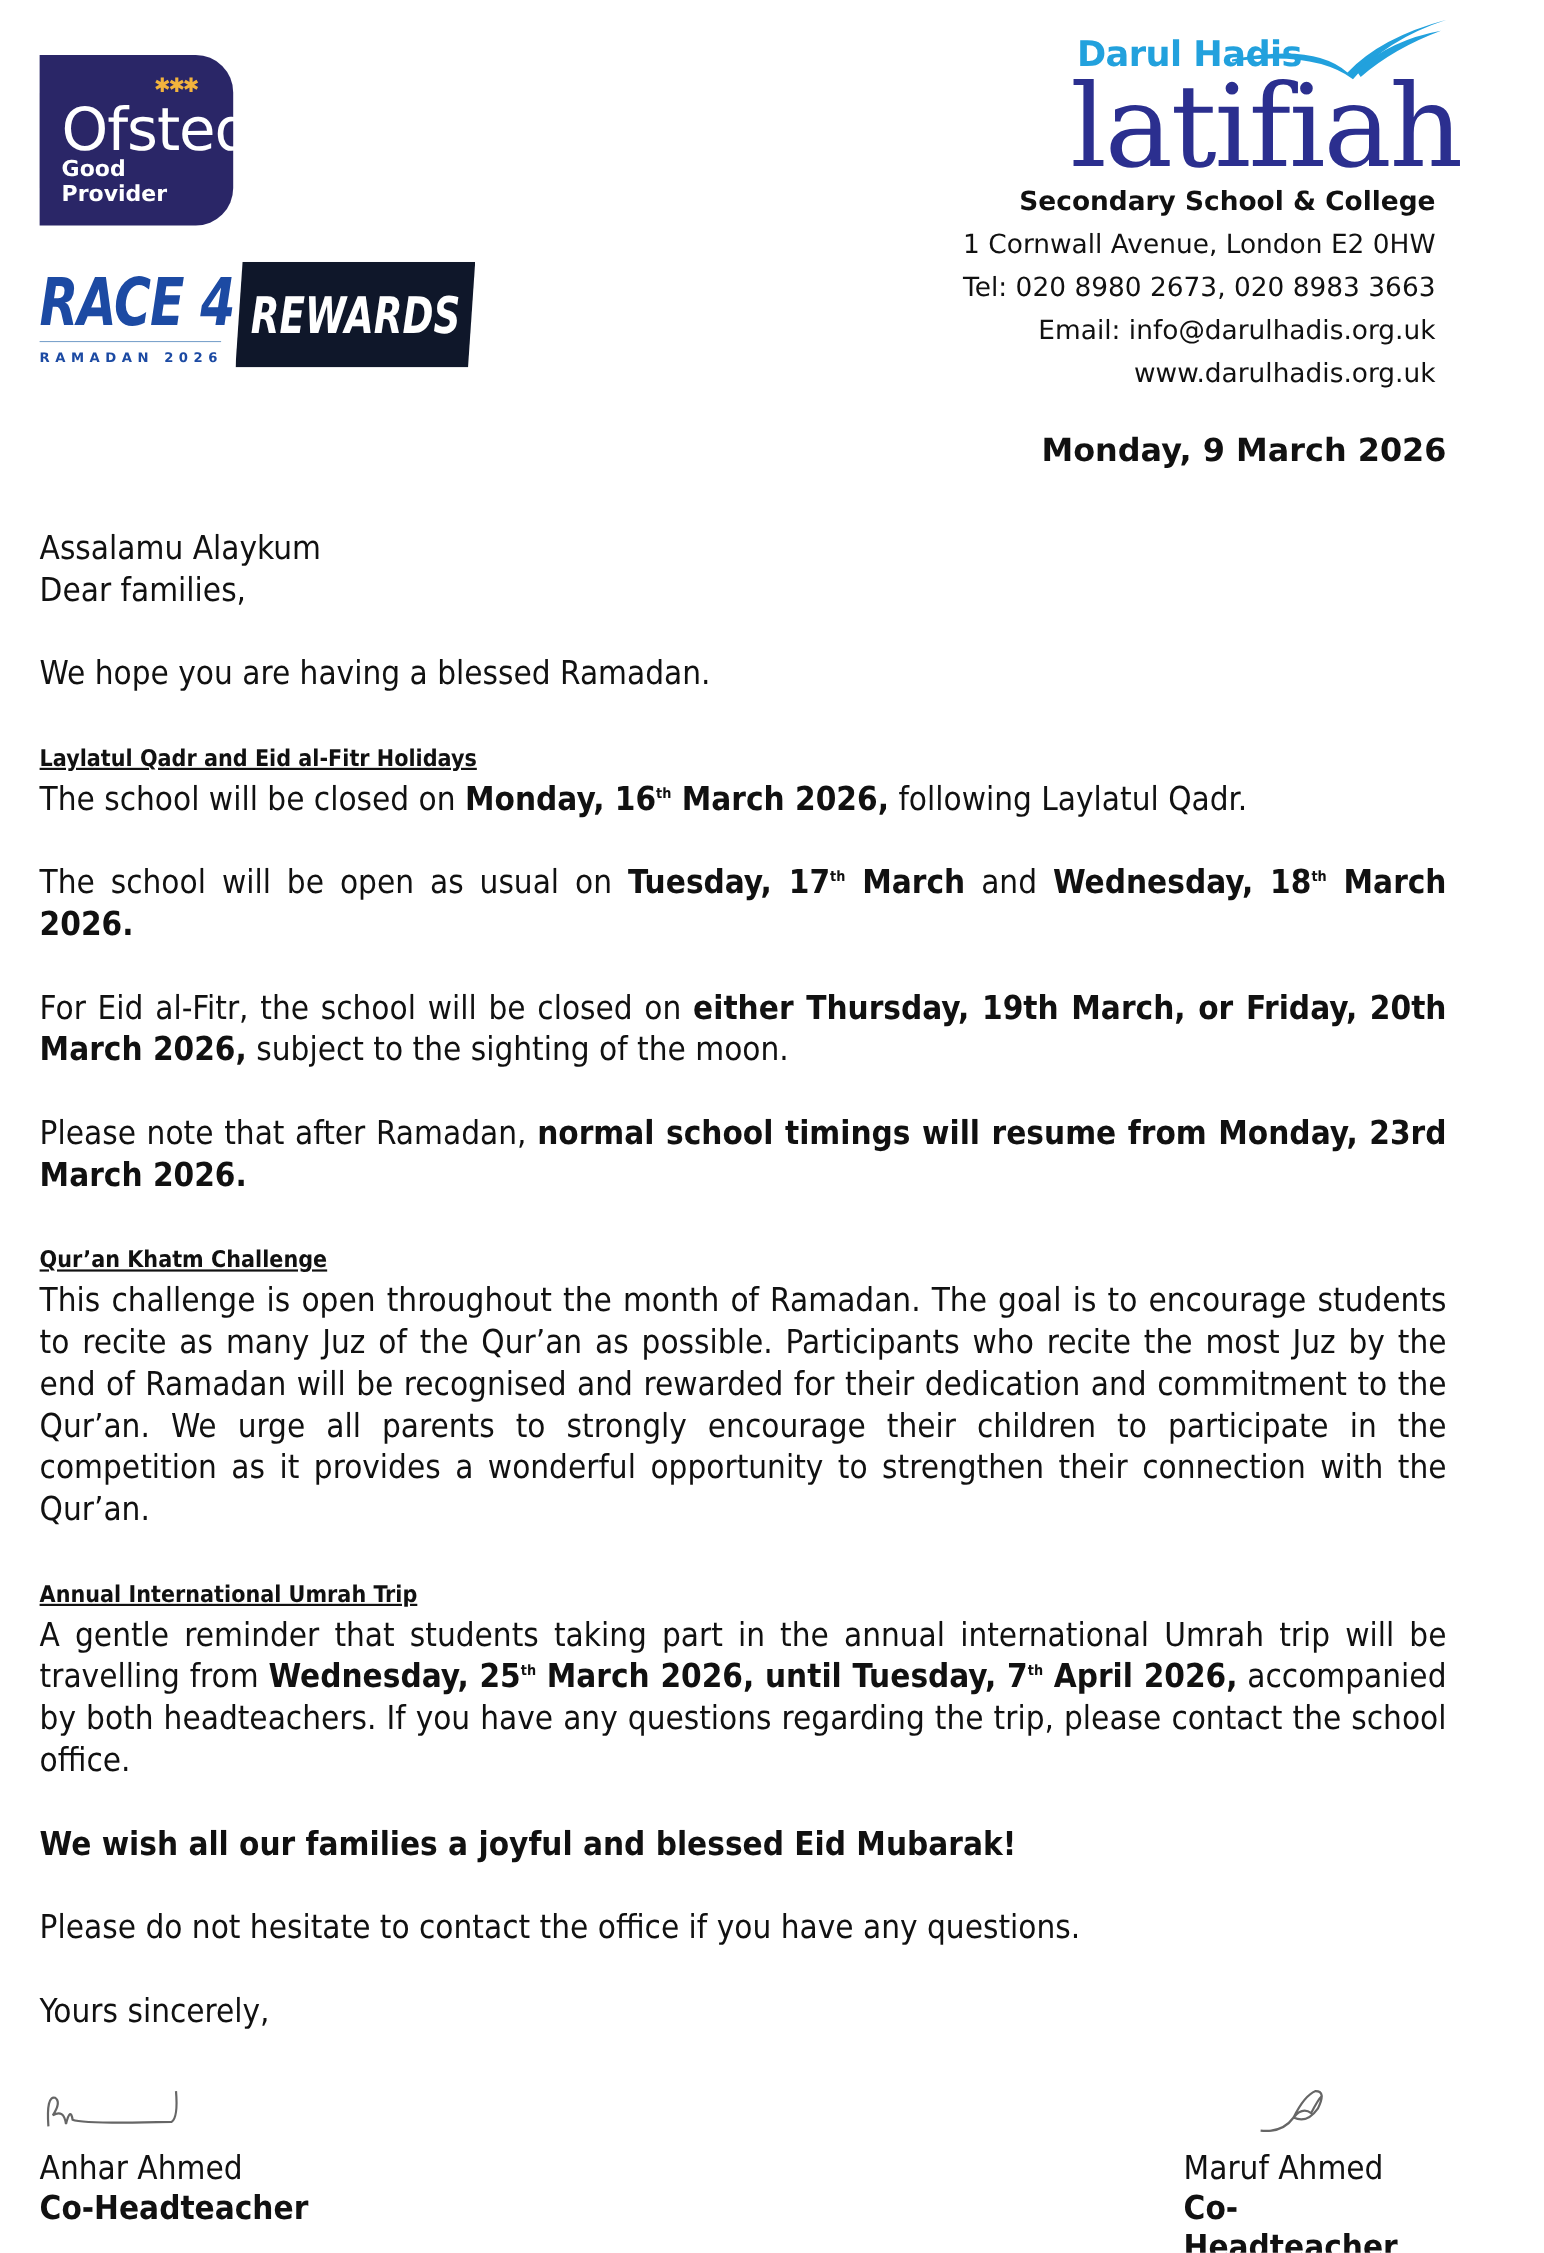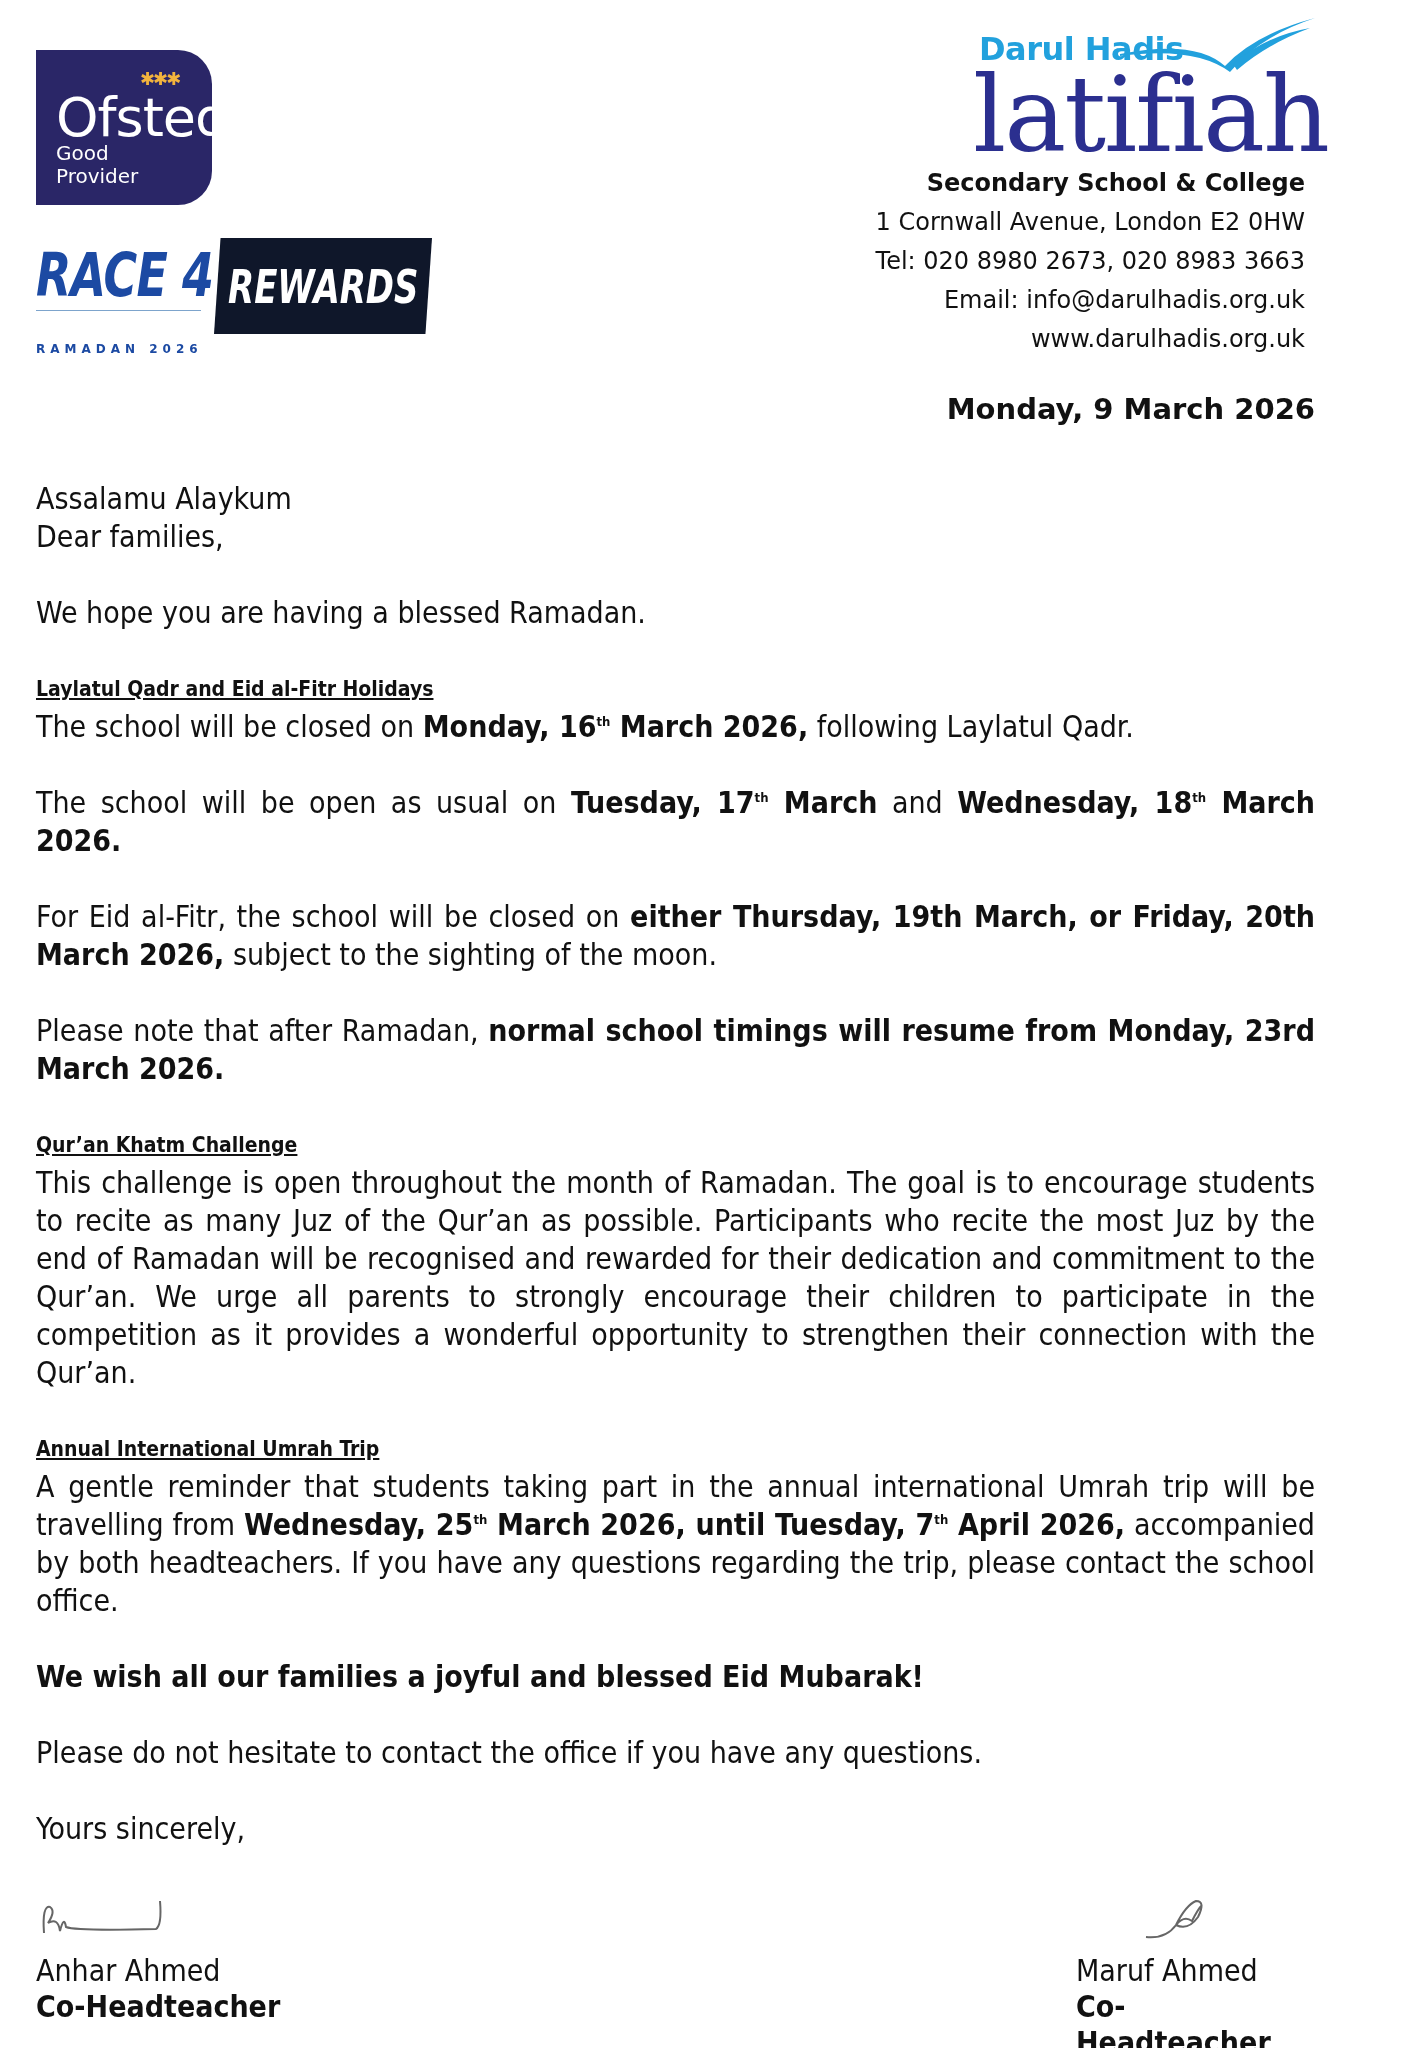--- a/index.html
+++ b/index.html
@@ -4,27 +4,27 @@
 <style>
   html, body { margin:0; padding:0; background:#ffffff; }
   body { width:1404px; height:2048px; position:relative; overflow:hidden;
          font-family:"DejaVu Sans Condensed","DejaVu Sans", sans-serif; color:#111; }
   .abs { position:absolute; }
   
   #ofsted { left:36px; top:50px; width:176px; height:155px; background:#2a2667;
             border-radius:0 34px 34px 0; border-top-left-radius:0; border-bottom-left-radius:0; }
   #ofsted .stars { position:absolute; left:104px; top:18px; color:#f2b33d; font-size:18px; letter-spacing:-2px; font-family:"DejaVu Sans",sans-serif; }
   #ofsted .name { position:absolute; left:20px; top:36px; color:#fff; font-size:54px; font-family:"DejaVu Sans",sans-serif; letter-spacing:-1px; }
-  #ofsted .sub { position:absolute; left:20px; top:92px; color:#fff; font-size:20px; line-height:23px; font-weight:normal; font-family:"DejaVu Sans",sans-serif; }
+  #ofsted .sub { position:absolute; left:20px; top:92px; color:#fff; font-size:20px; line-height:23px; font-weight:bold; font-family:"DejaVu Sans",sans-serif; }
   
   #race { left:36px; top:238px; width:400px; height:100px; }
   #race .r4 { position:absolute; left:0; top:2px; font-size:60px; font-weight:bold; font-style:italic; color:#1c4aa3;
               font-family:"DejaVu Sans Condensed","DejaVu Sans",sans-serif; transform:scaleX(0.85); transform-origin:left; letter-spacing:-1px; }
   #race .line { position:absolute; left:0; top:72px; width:165px; height:1px; background:#7da4cc; }
-  #race .ram { position:absolute; left:0; top:80px; font-size:12px; letter-spacing:5px; color:#1c4aa3; font-weight:bold; font-family:"DejaVu Sans",sans-serif;margin-top:24px; }
+  #race .ram { position:absolute; left:0; top:80px; font-size:12px; letter-spacing:5px; color:#1c4aa3; font-weight:bold; font-family:"DejaVu Sans",sans-serif; }
   #race .box { position:absolute; left:178px; top:0; width:218px; height:96px; background:#0f172a;
                clip-path:polygon(3% 0,100% 0,97% 100%,0 100%); }
   #race .box span { position:absolute; left:14px; top:22px; font-size:46px; font-weight:bold; font-style:italic; color:#fff;
                font-family:"DejaVu Sans Condensed","DejaVu Sans",sans-serif; transform:scaleX(0.82); transform-origin:left; }
   
   #school { right:89px; top:14px; width:420px; text-align:right; }
   #school .dh { position:absolute; left:84px; top:16px; font-size:32px; color:#22a1dd; font-weight:bold; font-family:"DejaVu Sans",sans-serif; letter-spacing:-0.5px; }
   #school .swoosh { position:absolute; left:0; top:0; }
   #school .lat { position:absolute; left:78px; top:46px; font-size:104px; color:#2b2f8f; font-family:"DejaVu Serif",serif; letter-spacing:-2px; line-height:110px; }
   #addr { right:99px; top:164px; text-align:right; font-family:"DejaVu Sans",sans-serif; font-size:24px; line-height:39px; color:#111; }

